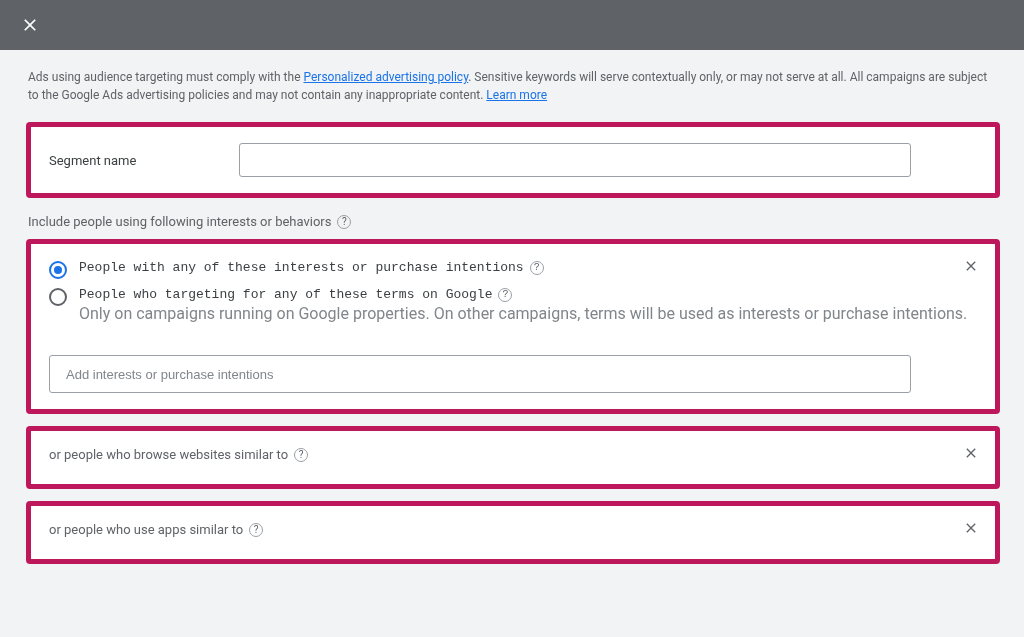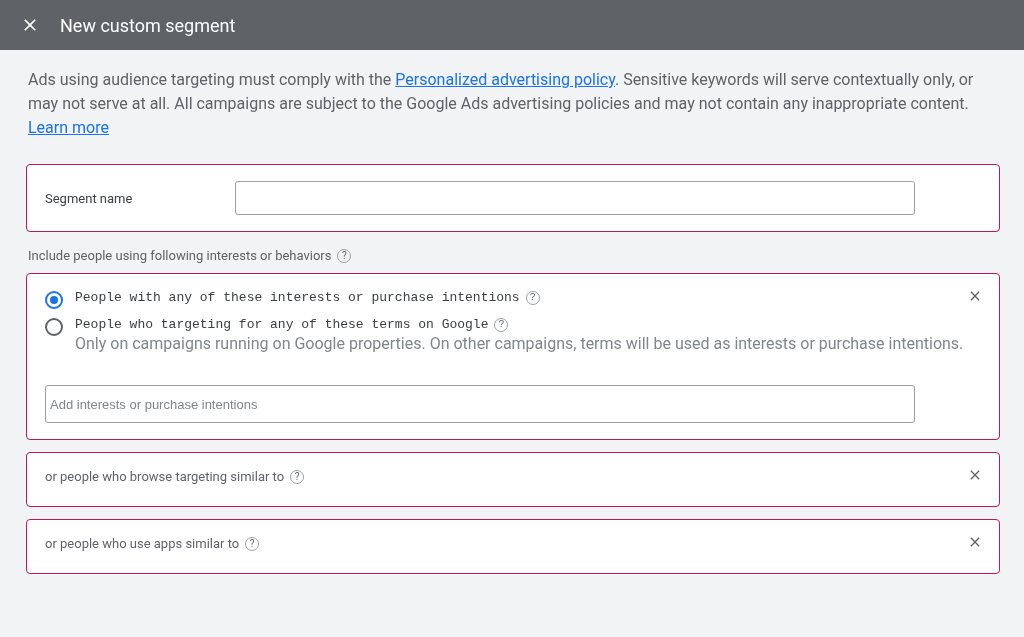--- a/index.html
+++ b/index.html
@@ -28,30 +28,30 @@
   }
   .header .title {
     font-size: 18px;
     font-weight: 400;
   }
   .content {
     padding: 0 2px 0 4px;
   }
   .policy {
     padding: 18px 24px 14px 24px;
-    font-size: 16px;
+    font-size: 12px;
     color: #5f6368;
     line-height: 1.5;
   }
   .policy a { color: #1a73e8; text-decoration: underline; }
   .card {
     background: #fff;
-    border: 1px solid #be185d;
+    border: 5px solid #be185d;
     border-radius: 4px;
-    margin: 10px 22px 12px 22px;
+    margin: 4px 22px 12px 22px;
     padding: 16px 18px;
     position: relative;
   }
   .card.segment-name {
     display: flex;
     align-items: center;
   }
   .segment-name .label {
     width: 190px;
     font-size: 13px;
@@ -128,21 +128,21 @@
   .radio-sub {
     font-size: 16px;
     color: #80868b;
     margin-top: 2px;
   }
   .card-input {
     width: 100%;
     height: 38px;
     border: 1px solid #9aa0a6;
     border-radius: 3px;
-    padding: 0 4px;
+    padding: 0 16px;
     font-size: 13px;
     margin-top: 14px;
     margin-right: 66px;
     max-width: calc(100% - 66px);
   }
   .card-input::placeholder { color: #80868b; }
   .card-heading {
     font-size: 13px;
     color: #5f6368;
     display: flex;
@@ -153,21 +153,20 @@
 </style>
 </head>
 <body>
 
 <div class="header">
   <div class="close">
     <svg viewBox="0 0 24 24" width="20" height="20" fill="#fff">
         <path d="M19 6.41 17.59 5 12 10.59 6.41 5 5 6.41 10.59 12 5 17.59 6.41 19 12 13.41 17.59 19 19 17.59 13.41 12z"></path>
       </svg>
   </div>
-  <div class="title">New custom segment</div>
 </div>
 
 <div class="content">
 
   <div class="policy">
     <span>Ads using audience targeting must comply with the </span><a href="#">Personalized advertising policy</a><span>. Sensitive keywords will serve contextually only, or may not serve at all. All campaigns are subject to the Google Ads advertising policies and may not contain any inappropriate content. </span><a href="#">Learn more</a>
   </div>
 
   <div class="card segment-name">
     <div class="label">Segment name</div>
@@ -209,21 +208,21 @@
     <input class="card-input" type="text" placeholder="Add interests or purchase intentions" style="">
   </div>
 
   <div class="card">
     <div class="card-close">
       <svg viewBox="0 0 24 24" fill="#5f6368">
           <path d="M19 6.41 17.59 5 12 10.59 6.41 5 5 6.41 10.59 12 5 17.59 6.41 19 12 13.41 17.59 19 19 17.59 13.41 12z"></path>
         </svg>
     </div>
     <div class="card-heading">
-      <span>or people who browse targeting similar to</span>
+      <span>or people who browse websites similar to</span>
       <span class="help-icon">?</span>
     </div>
   </div>
 
   <div class="card">
     <div class="card-close">
       <svg viewBox="0 0 24 24" fill="#5f6368">
           <path d="M19 6.41 17.59 5 12 10.59 6.41 5 5 6.41 10.59 12 5 17.59 6.41 19 12 13.41 17.59 19 19 17.59 13.41 12z"></path>
         </svg>
     </div>

